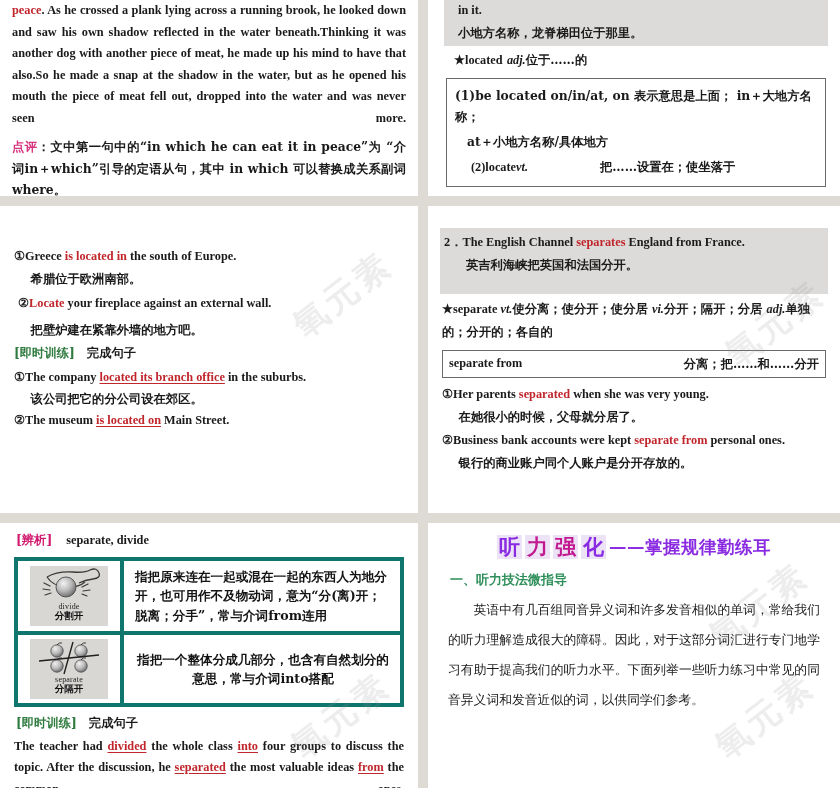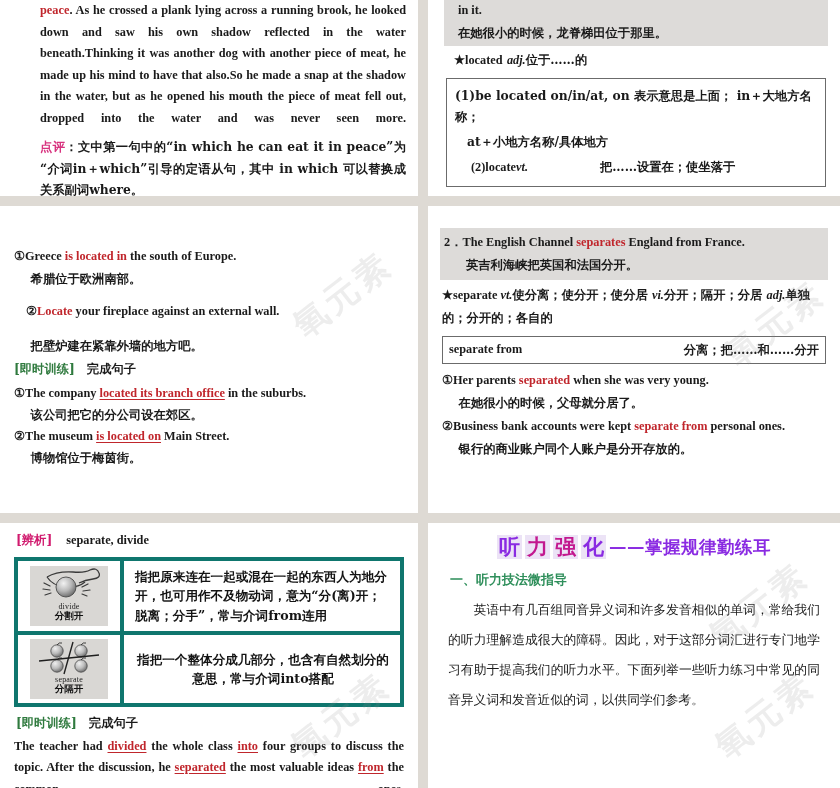--- a/index.html
+++ b/index.html
@@ -218,33 +218,33 @@
   .wm.d { right: 8px; top: 95px; }
   .wm.e { right: 20px; top: 170px; }
   .wm.f { right: 24px; top: 60px; }
 </style>
 </head>
 <body>
 
 <div class="page">
 
   <div class="panel">
-    <div class="panel-inner" style="padding-top:0px;margin-left:28px;">
+    <div class="panel-inner" style="padding-top:0px;">
       <p class="en just" style="margin:0;"><span class="red">peace</span><span>. As he crossed a plank lying across a running brook, he looked down and saw his own shadow reflected in the water beneath.Thinking it was another dog with another piece of meat, he made up his mind to have that also.So he made a snap at the shadow in the water, but as he opened his mouth the piece of meat fell out, dropped into the water and was never seen more.</span></p>
       <p class="cn just-last-left" style="margin:7px 0 0 0;"><span class="pink">点评</span><span>：</span><span>文中第一句中的“in which he can eat it in peace”为 “介词in＋which”引导的定语从句，其中 in which 可以替换成关系副词where。</span></p>
     </div>
   </div>
 
   <div class="gap"></div>
 
   <div class="panel">
     <div class="panel-inner" style="padding:0 14px 0 18px;">
       <div class="grayblock" style="margin-top:-6px;padding-top:6px;">
         <p class="en" style="margin:0;">in it.</p>
-        <p class="cn" style="margin:0;">在她很小的时候，龙脊梯田位于那里。</p>
+        <p class="cn" style="margin:0;">小地方名称，龙脊梯田位于那里。</p>
       </div>
       <p class="cn" style="margin:3px 0 0 8px;"><span>★</span><span class="en">located</span> <span class="en" style="font-style:italic;">adj.</span><span>位于……的</span></p>
       <div class="bbox" style="padding:6px 8px 7px 8px;">
         <p class="cn" style="margin:0;">(1)be located on/in/at, on 表示意思是上面；  in＋大地方名称；</p>
         <p class="cn" style="margin:3px 0 0 12px;">at＋小地方名称/具体地方</p>
         <p class="cn" style="margin:4px 0 0 16px;"><span class="en">(2)locate</span><span class="en" style="font-style:italic;">vt.</span><span style="display:inline-block;width:72px;"></span><span>把……设置在；使坐落于</span></p>
       </div>
     </div>
   </div>
 
@@ -252,42 +252,41 @@
   <div class="gap"></div>
   <div class="gap"></div>
 
   <div class="panel">
     <div class="panel-inner" style="padding:40px 18px 0 14px;">
       <span class="wm a">氧元素</span>
 
       <p class="en" style="margin:0;"><span>①</span><span>Greece </span><span class="red">is located in</span><span> the south of Europe.</span></p>
       <p class="cn ind1" style="margin:0;">希腊位于欧洲南部。</p>
 
-      <p class="en" style="margin:12px;"><span>②</span><span class="red">Locate</span><span> your fireplace against an external wall.</span></p>
+      <p class="en" style="margin:4px;"><span>②</span><span class="red">Locate</span><span> your fireplace against an external wall.</span></p>
       <p class="cn ind1" style="margin:0;">把壁炉建在紧靠外墙的地方吧。</p>
 
       <p class="cn" style="margin:2px 0 0 0;"><span class="green">[即时训练]</span><span style="display:inline-block;width:12px;"></span><span>完成句子</span></p>
 
       <p class="en" style="margin:3px 0 0 0;"><span>①</span><span>The company </span><span class="red u">located its branch office</span><span> in the suburbs.</span></p>
       <p class="cn ind1" style="margin:0;">该公司把它的分公司设在郊区。</p>
 
       <p class="en" style="margin:0;"><span>②</span><span>The museum </span><span class="red u">is located on</span><span> Main Street.</span></p>
-      <p class="cn ind1" style="margin:0;">博物馆位于梅茵街。</p>
     </div>
   </div>
 
   <div class="gap"></div>
 
   <div class="panel">
     <div class="panel-inner" style="padding:22px 14px 0 14px;">
       <span class="wm d">氧元素</span>
 
       <div class="grayblock" style="padding:4px 10px 5px 4px;">
         <p class="en" style="margin:0;"><span>2．</span><span>The English Channel </span><span class="red">separates</span><span> England from France.</span></p>
-        <p class="cn" style="margin:0 0 0 22px;">英吉利海峡把英国和法国分开。</p>
+        <p class="cn" style="margin:0 0 14px 22px;">英吉利海峡把英国和法国分开。</p>
       </div>
 
       <p class="cn" style="margin:4px 0 0 0;line-height:22px;"><span>★</span><span class="en">separate </span><span class="en" style="font-style:italic;">vt.</span><span>使分离；使分开；使分居 </span><span class="en" style="font-style:italic;">vi.</span><span>分开；隔开；分居 </span><span class="en" style="font-style:italic;">adj.</span><span>单独的；分开的；各自的</span></p>
 
       <div class="bbox-row">
         <span class="en">separate from</span>
         <span class="cn">分离；把……和……分开</span>
       </div>
 
       <p class="en" style="margin:6px 0 0 0;"><span>①</span><span>Her parents </span><span class="red">separated</span><span> when she was very young.</span></p>

